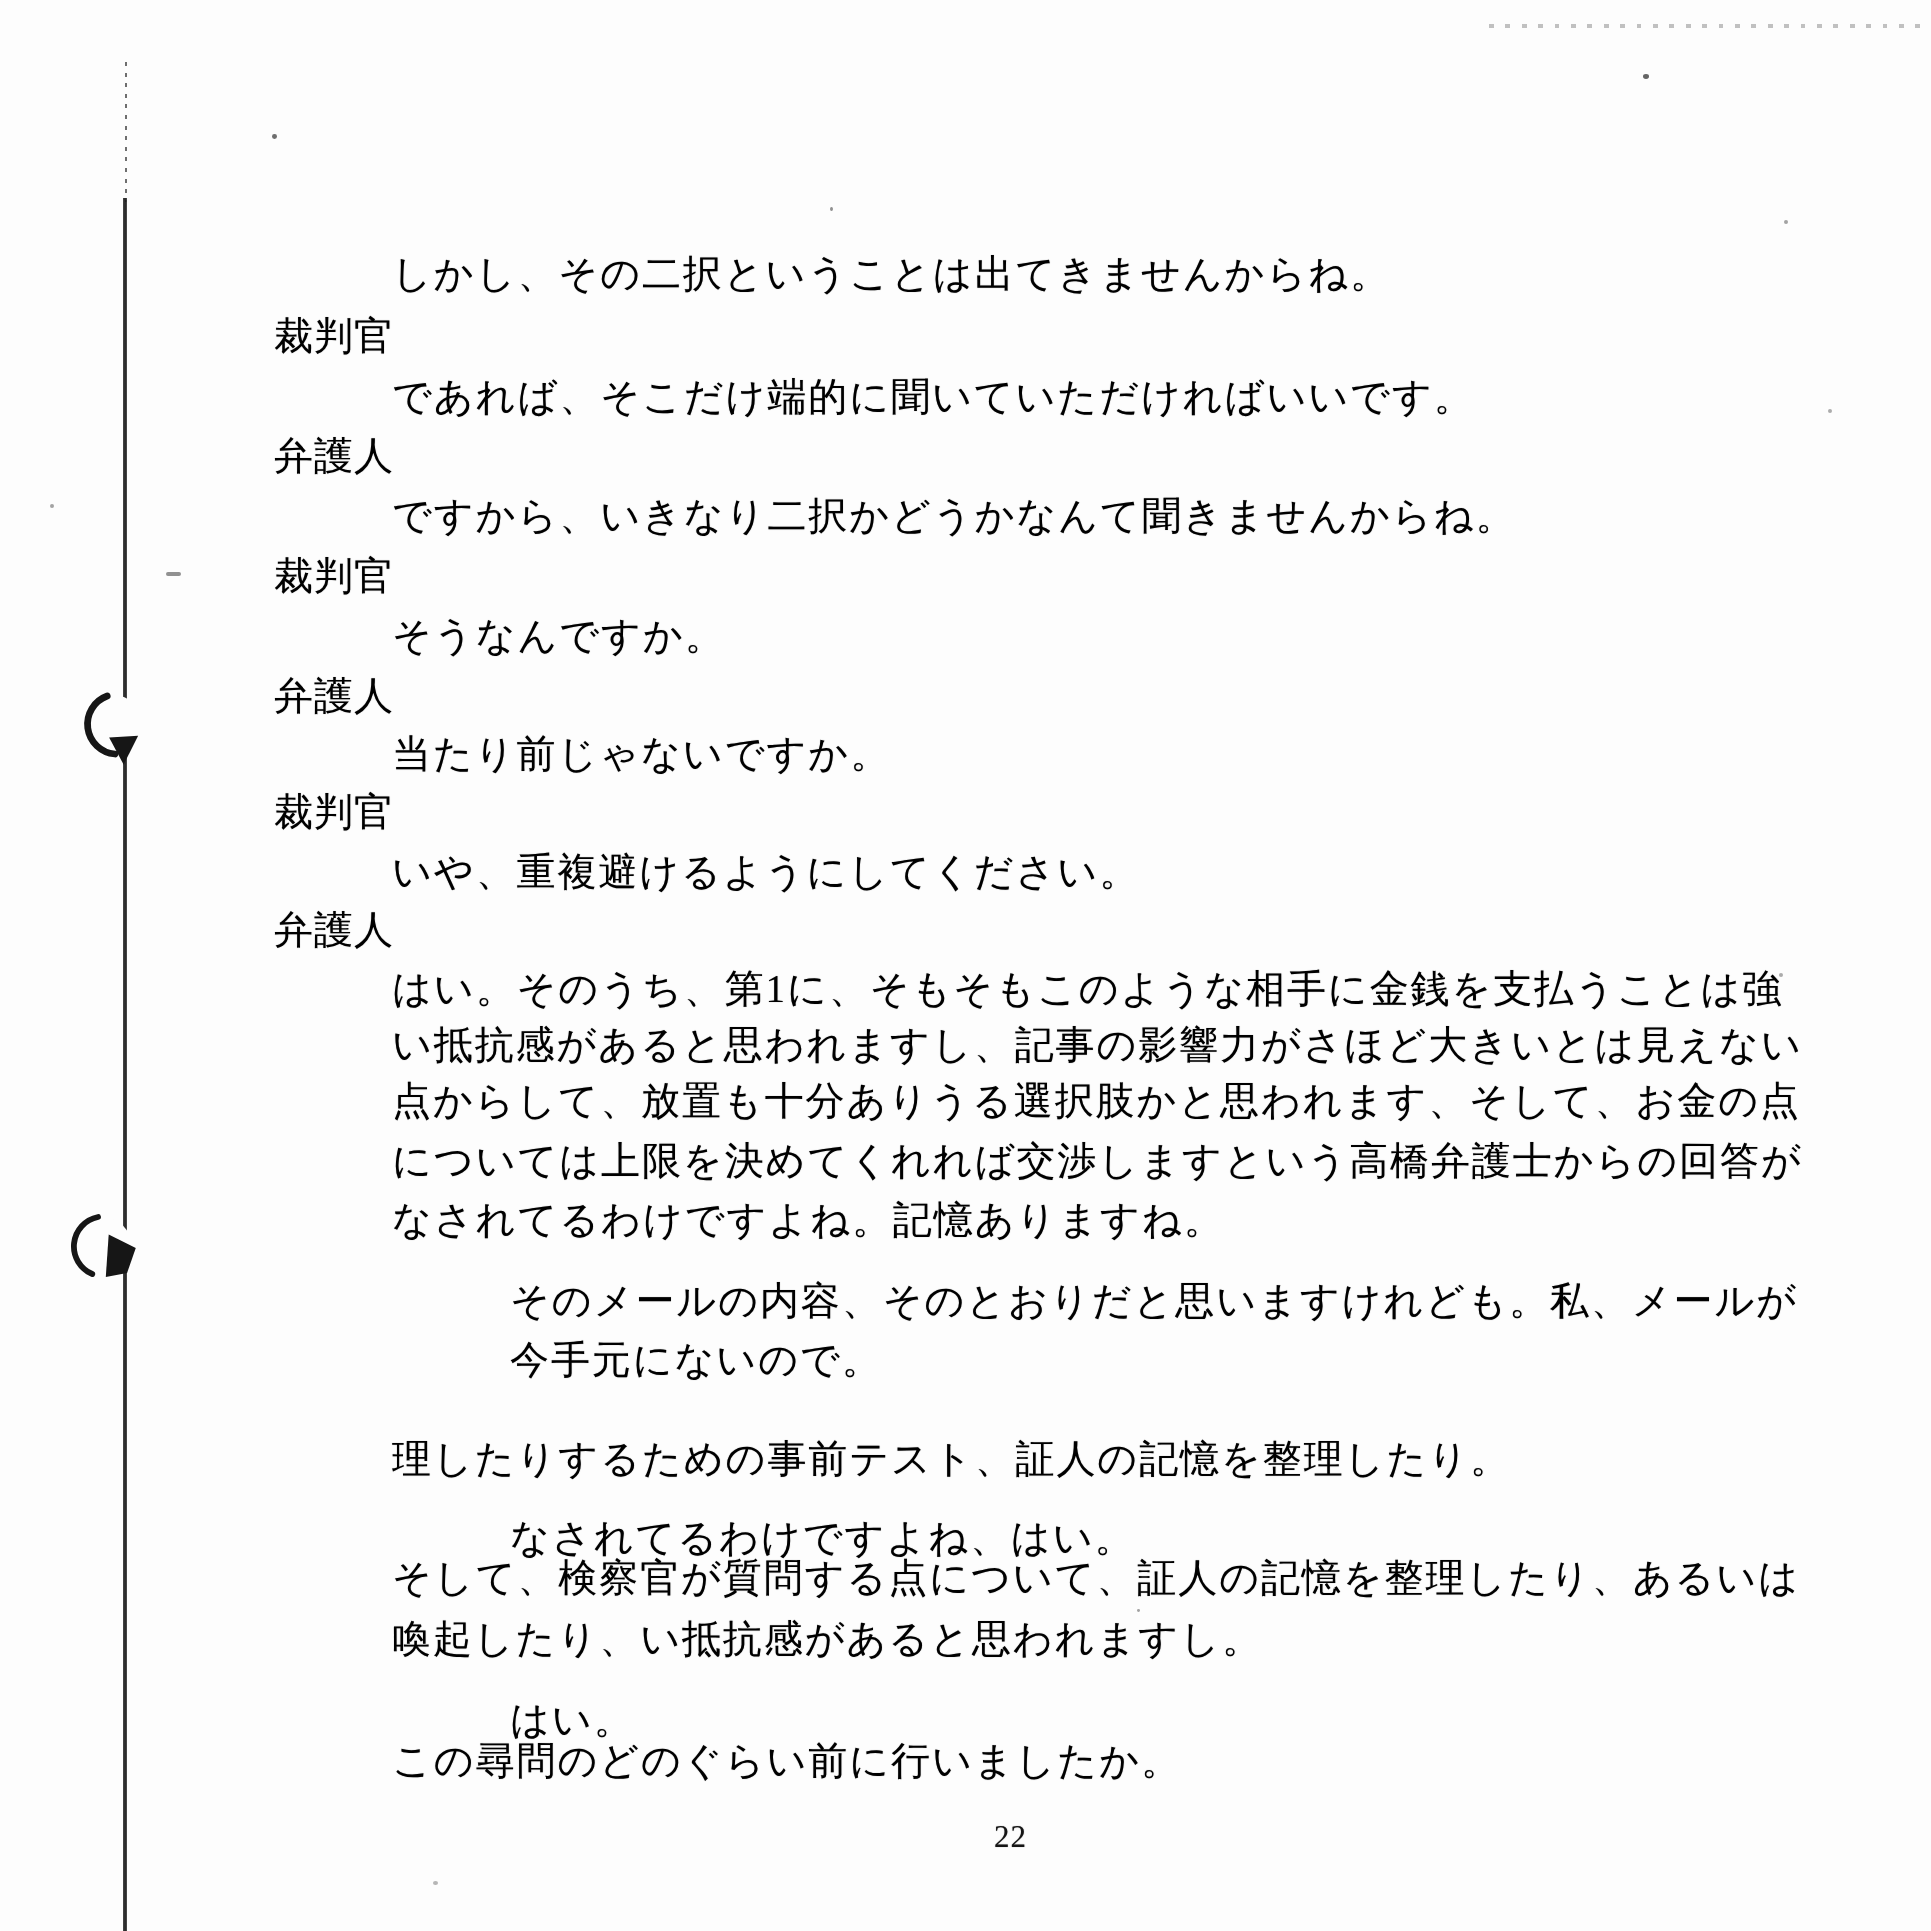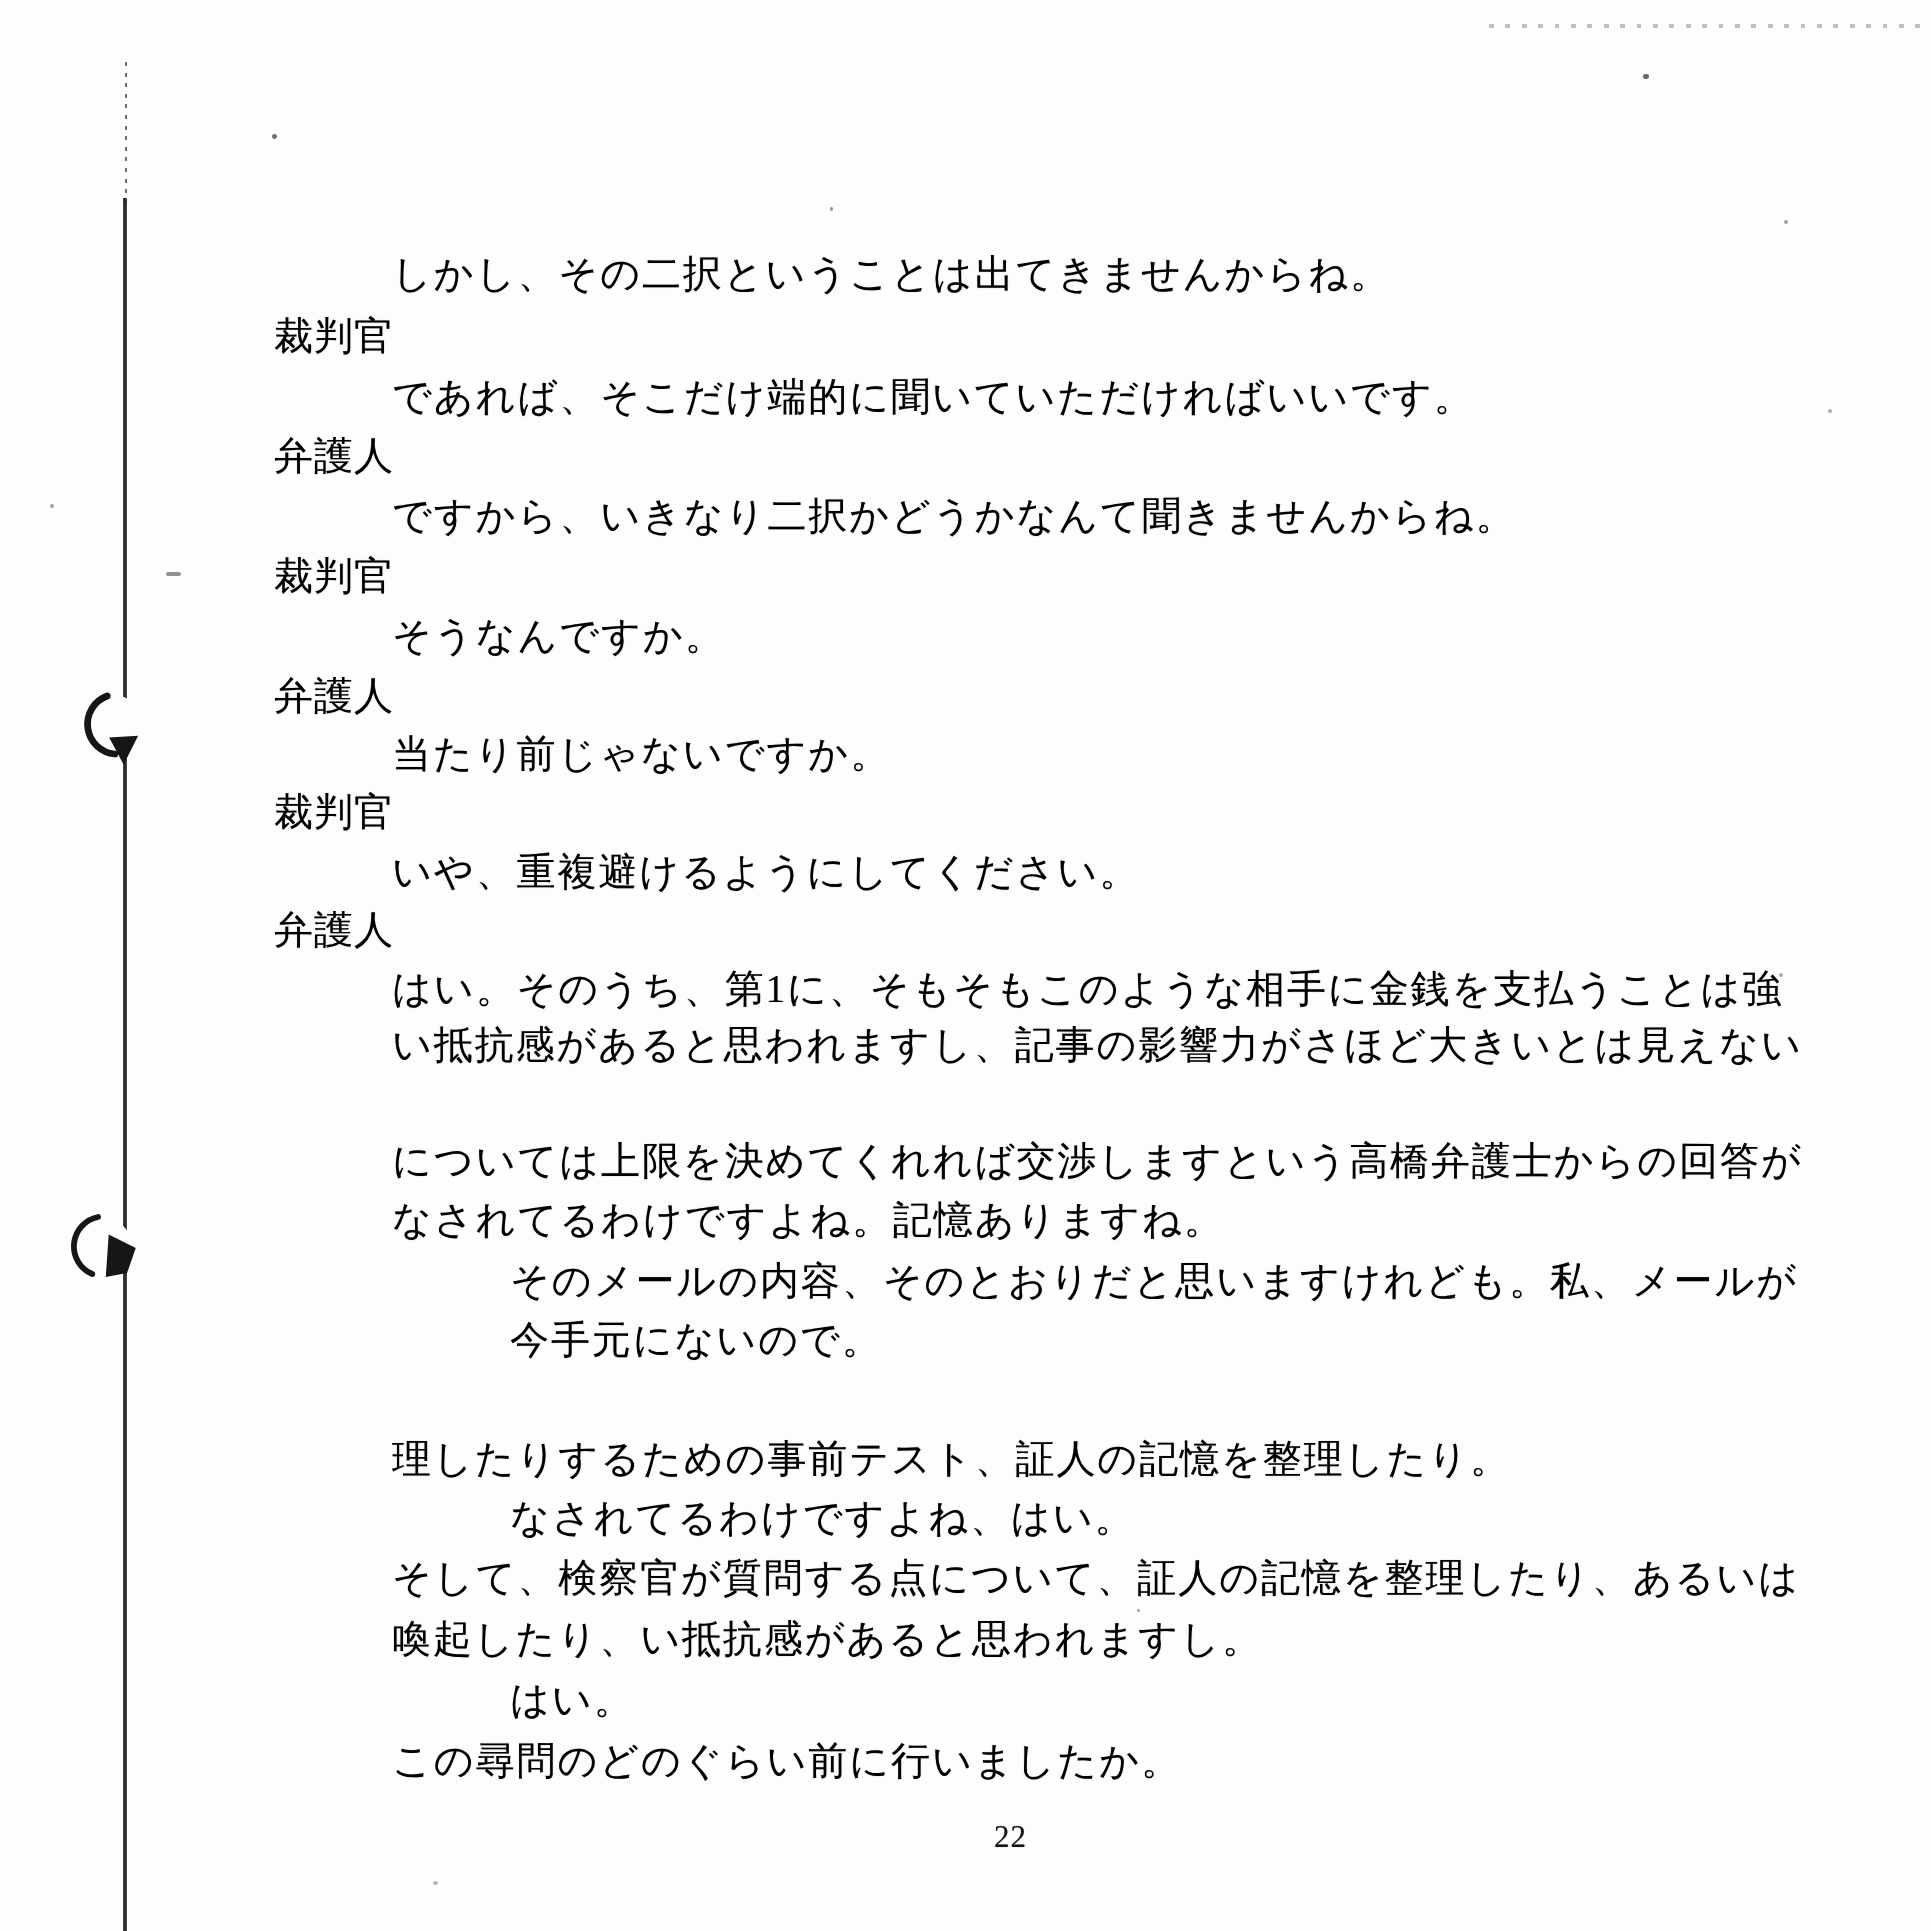--- a/index.html
+++ b/index.html
@@ -13,21 +13,21 @@
   .line{
     position:absolute;
     font-size:39px;
     letter-spacing:1.9px;
     color:#000000;
     white-space:nowrap;
     text-shadow:0 0 1px rgba(25,25,25,.45);
     line-height:1;
   }
   .q{left:392px;}
-  .a{left:510px;}
+  .a{left:510px;margin-top:20px;}
   .label{left:274px;letter-spacing:1px;}
   .pageno{
     position:absolute;
     left:994px;top:1819px;
     font-size:31px;
     color:#151515;
     letter-spacing:1px;
     text-shadow:0 0 1px rgba(25,25,25,.5);
   }
   .binder-line{
@@ -104,20 +104,21 @@
   <div class="line q" style="top:496px">ですから、いきなり二択かどうかなんて聞きませんからね。</div>
   <div class="line label" style="top:556px">裁判官</div>
   <div class="line q" style="top:616px">そうなんですか。</div>
   <div class="line label" style="top:676px">弁護人</div>
   <div class="line q" style="top:734px">当たり前じゃないですか。</div>
   <div class="line label" style="top:792px">裁判官</div>
   <div class="line q" style="top:852px">いや、重複避けるようにしてください。</div>
   <div class="line label" style="top:910px">弁護人</div>
   <div class="line q" style="top:969px">はい。そのうち、第1に、そもそもこのような相手に金銭を支払うことは強</div>
   <div class="line q" style="top:1025px">い抵抗感があると思われますし、記事の影響力がさほど大きいとは見えない</div>
+  <div class="line q" style="top:1081px">点からして、放置も十分ありうる選択肢かと思われます、そして、お金の点</div>
   <div class="line q" style="top:1141px">については上限を決めてくれれば交渉しますという高橋弁護士からの回答が</div>
   <div class="line q" style="top:1200px">なされてるわけですよね。記憶ありますね。</div>
   <div class="line a" style="top:1261px">そのメールの内容、そのとおりだと思いますけれども。私、メールが</div>
   <div class="line a" style="top:1320px">今手元にないので。</div>
   <div class="line q" style="top:1439px">理したりするための事前テスト、証人の記憶を整理したり。</div>
   <div class="line a" style="top:1498px">なされてるわけですよね、はい。</div>
   <div class="line q" style="top:1558px">そして、検察官が質問する点について、証人の記憶を整理したり、あるいは</div>
   <div class="line q" style="top:1619px">喚起したり、い抵抗感があると思われますし。</div>
   <div class="line a" style="top:1680px">はい。</div>
   <div class="line q" style="top:1741px">この尋問のどのぐらい前に行いましたか。</div>

